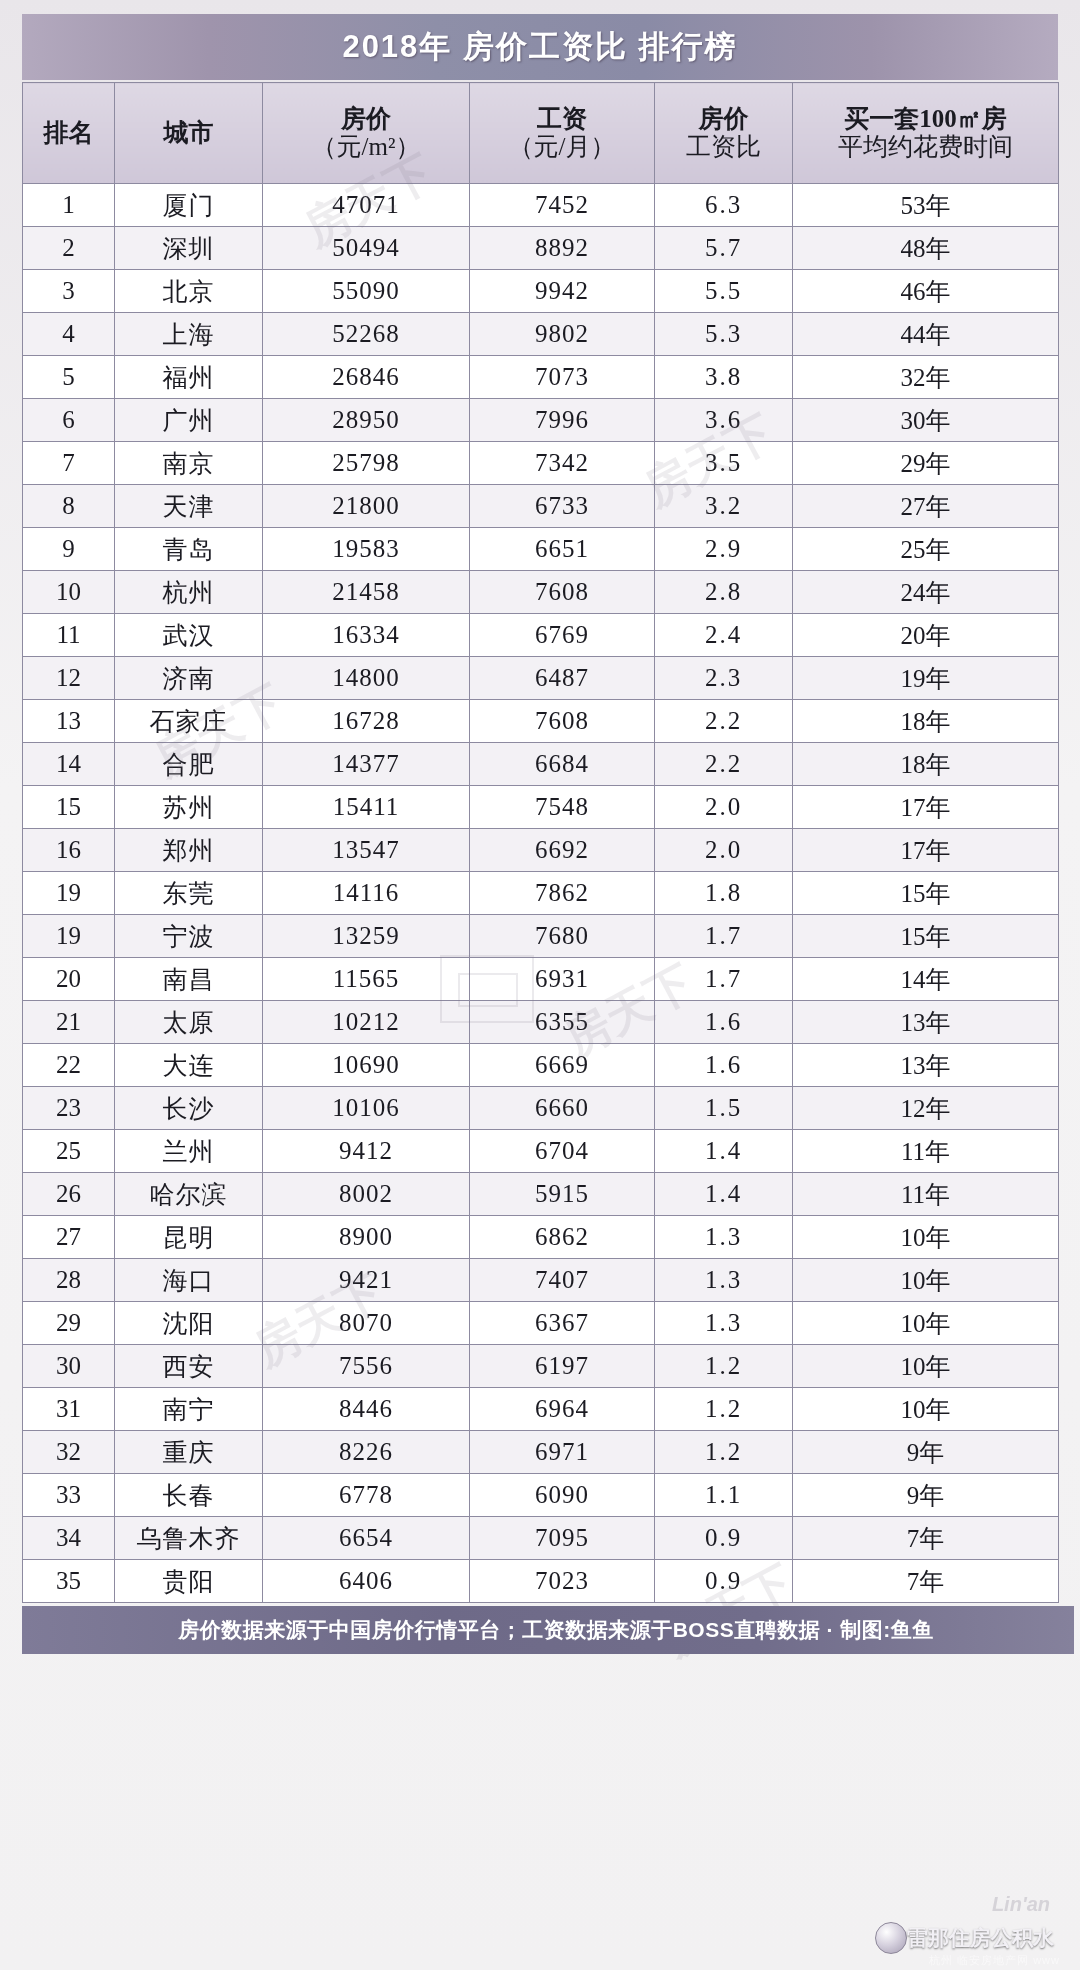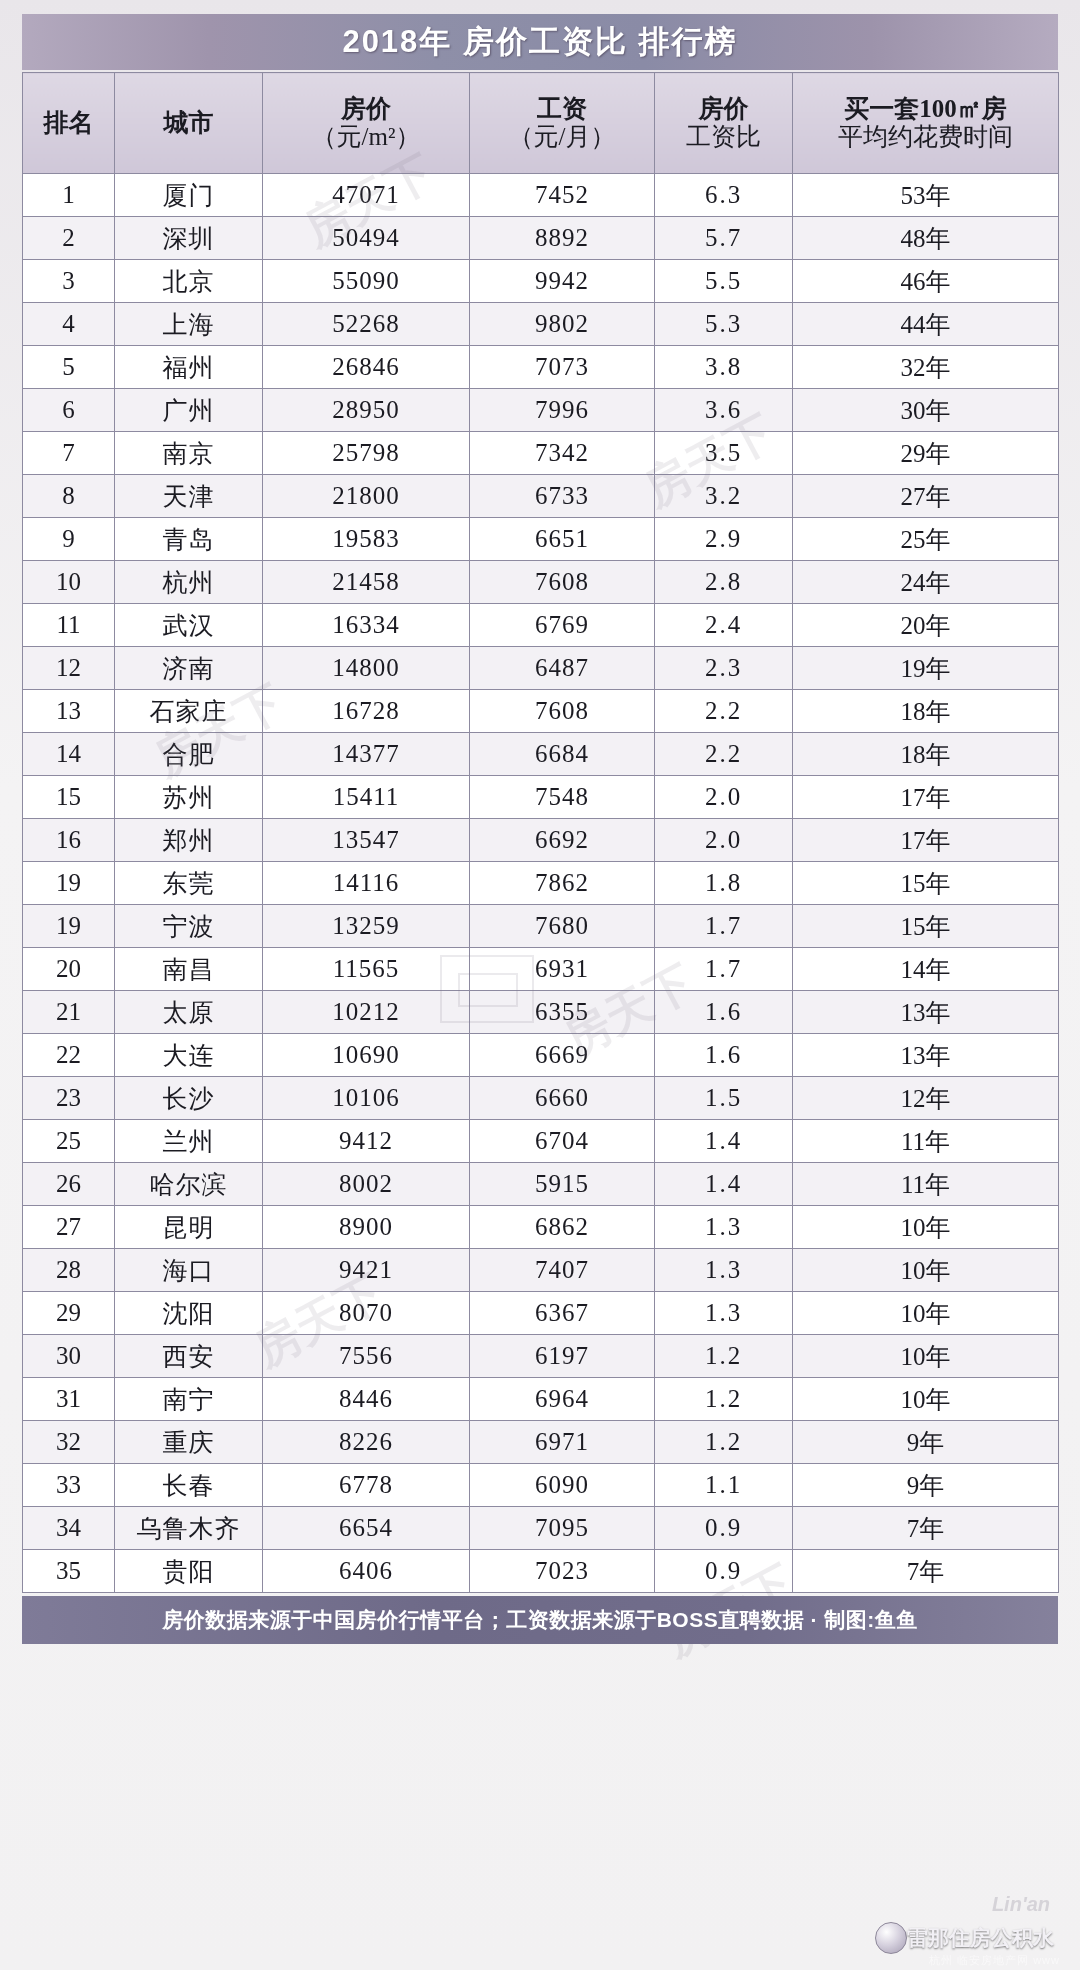--- a/index.html
+++ b/index.html
@@ -17,21 +17,21 @@
     position: relative;
     width: 1080px;
     height: 1970px;
     background: linear-gradient(180deg,#e9e6ea 0%, #f4f3f4 40%, #f2f1f2 100%);
     box-sizing: border-box;
     padding: 10px 22px 0 22px;
   }
   
   .title-bar {
     position: relative;
-    height: 56px;
+    height: 66px;
     background: linear-gradient(90deg,#b3a9be 0%, #9f94ac 18%, #8e8fa8 40%, #8a8ba6 60%, #9d93ab 82%, #b5abc0 100%);
     display: flex;
     align-items: center;
     justify-content: center;
     margin: 4px 0 2px 0;
   }
   .title-text {
     color: #ffffff;
     font-size: 31px;
     font-weight: bold;
@@ -86,20 +86,21 @@
   .footer-bar {
     position: relative;
     width: 1036px;
     height: 48px;
     margin-top: 3px;
     background: linear-gradient(90deg,#7f7b98 0%, #6e6a88 40%, #716d8b 70%, #85819c 100%);
     display: flex;
     align-items: center;
     justify-content: center;
     overflow: hidden;
+    padding-left: 16px;
   }
   .footer-text {
     color: #ffffff;
     font-size: 21px;
     font-weight: bold;
     white-space: nowrap;
     letter-spacing: 0.5px;
   }
   
   .wm {

